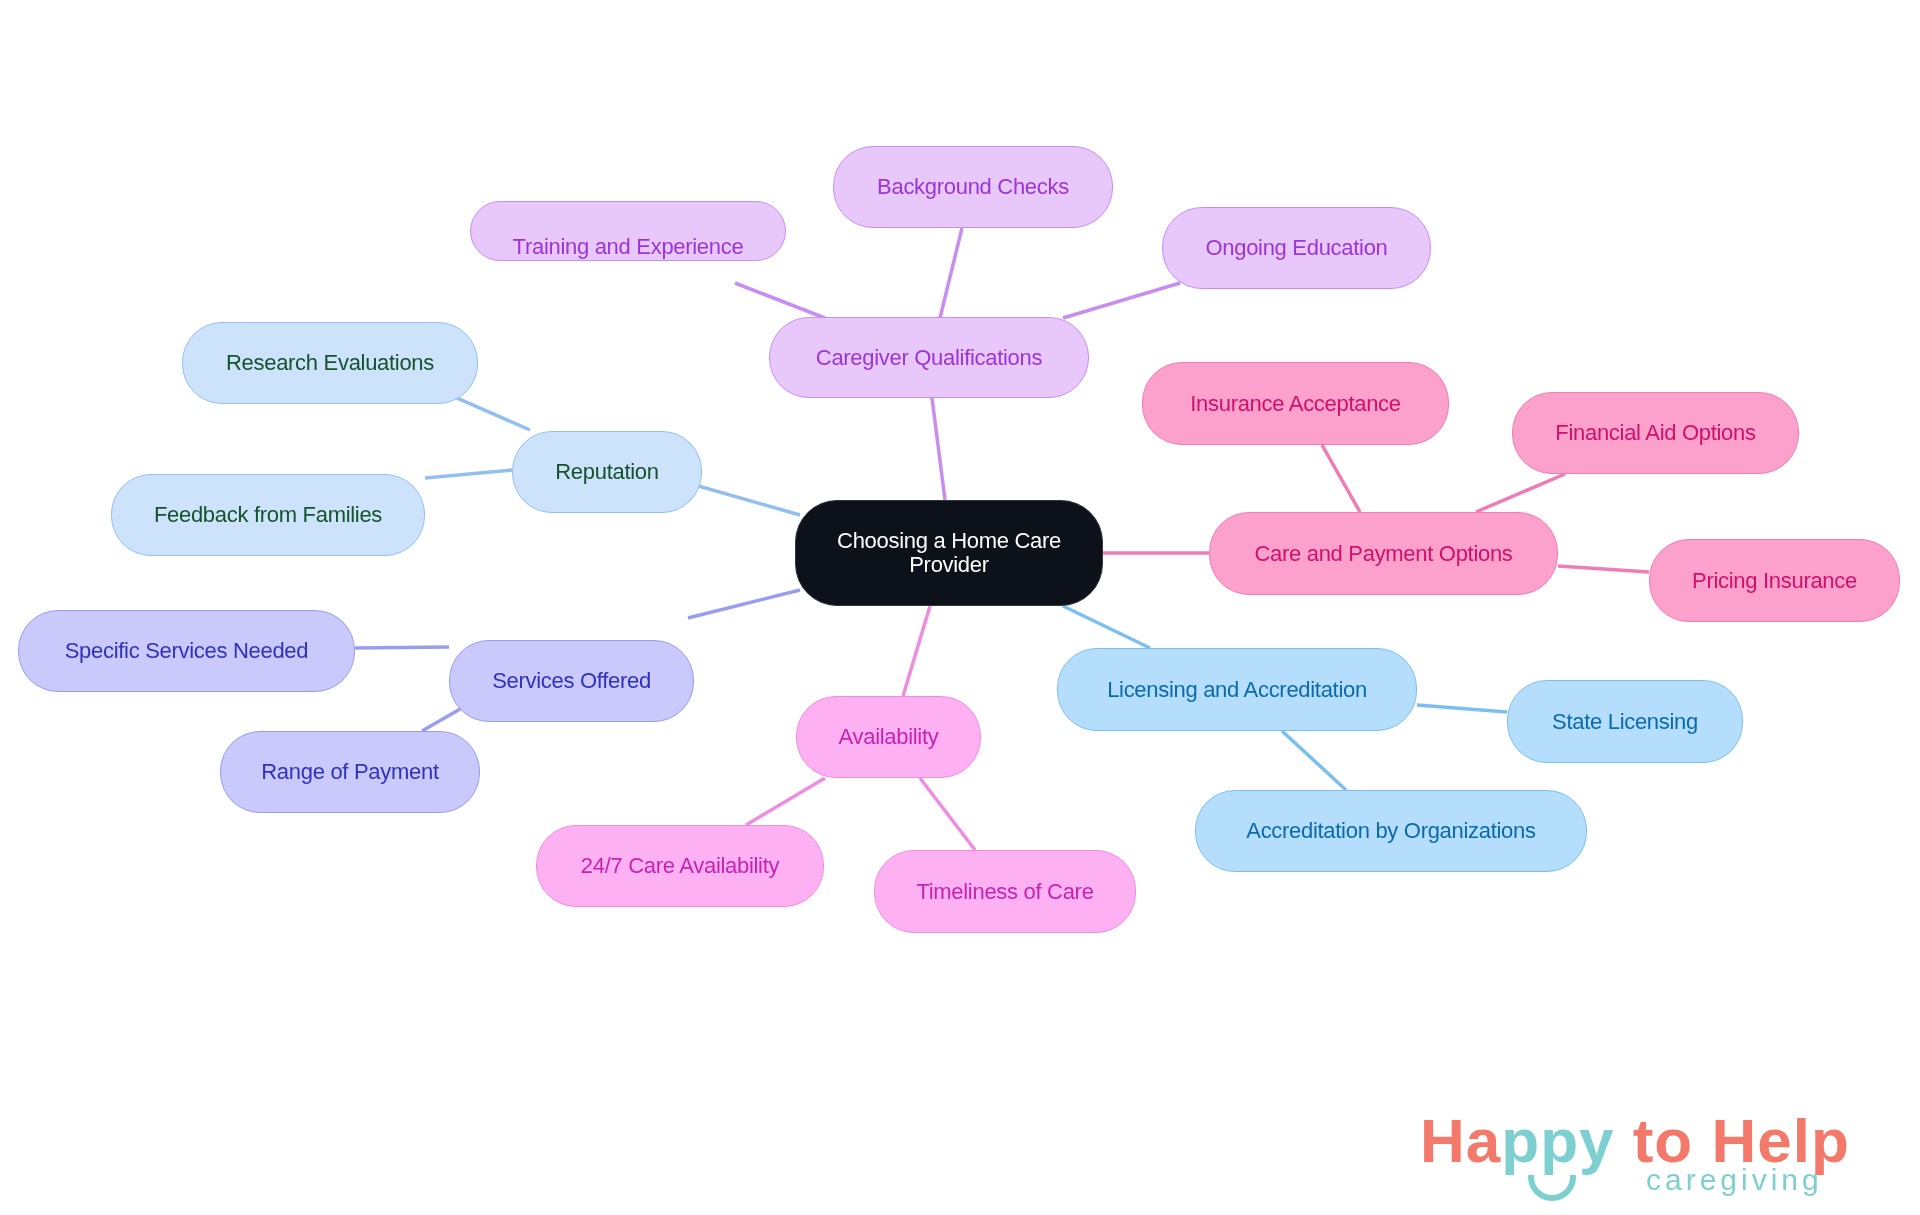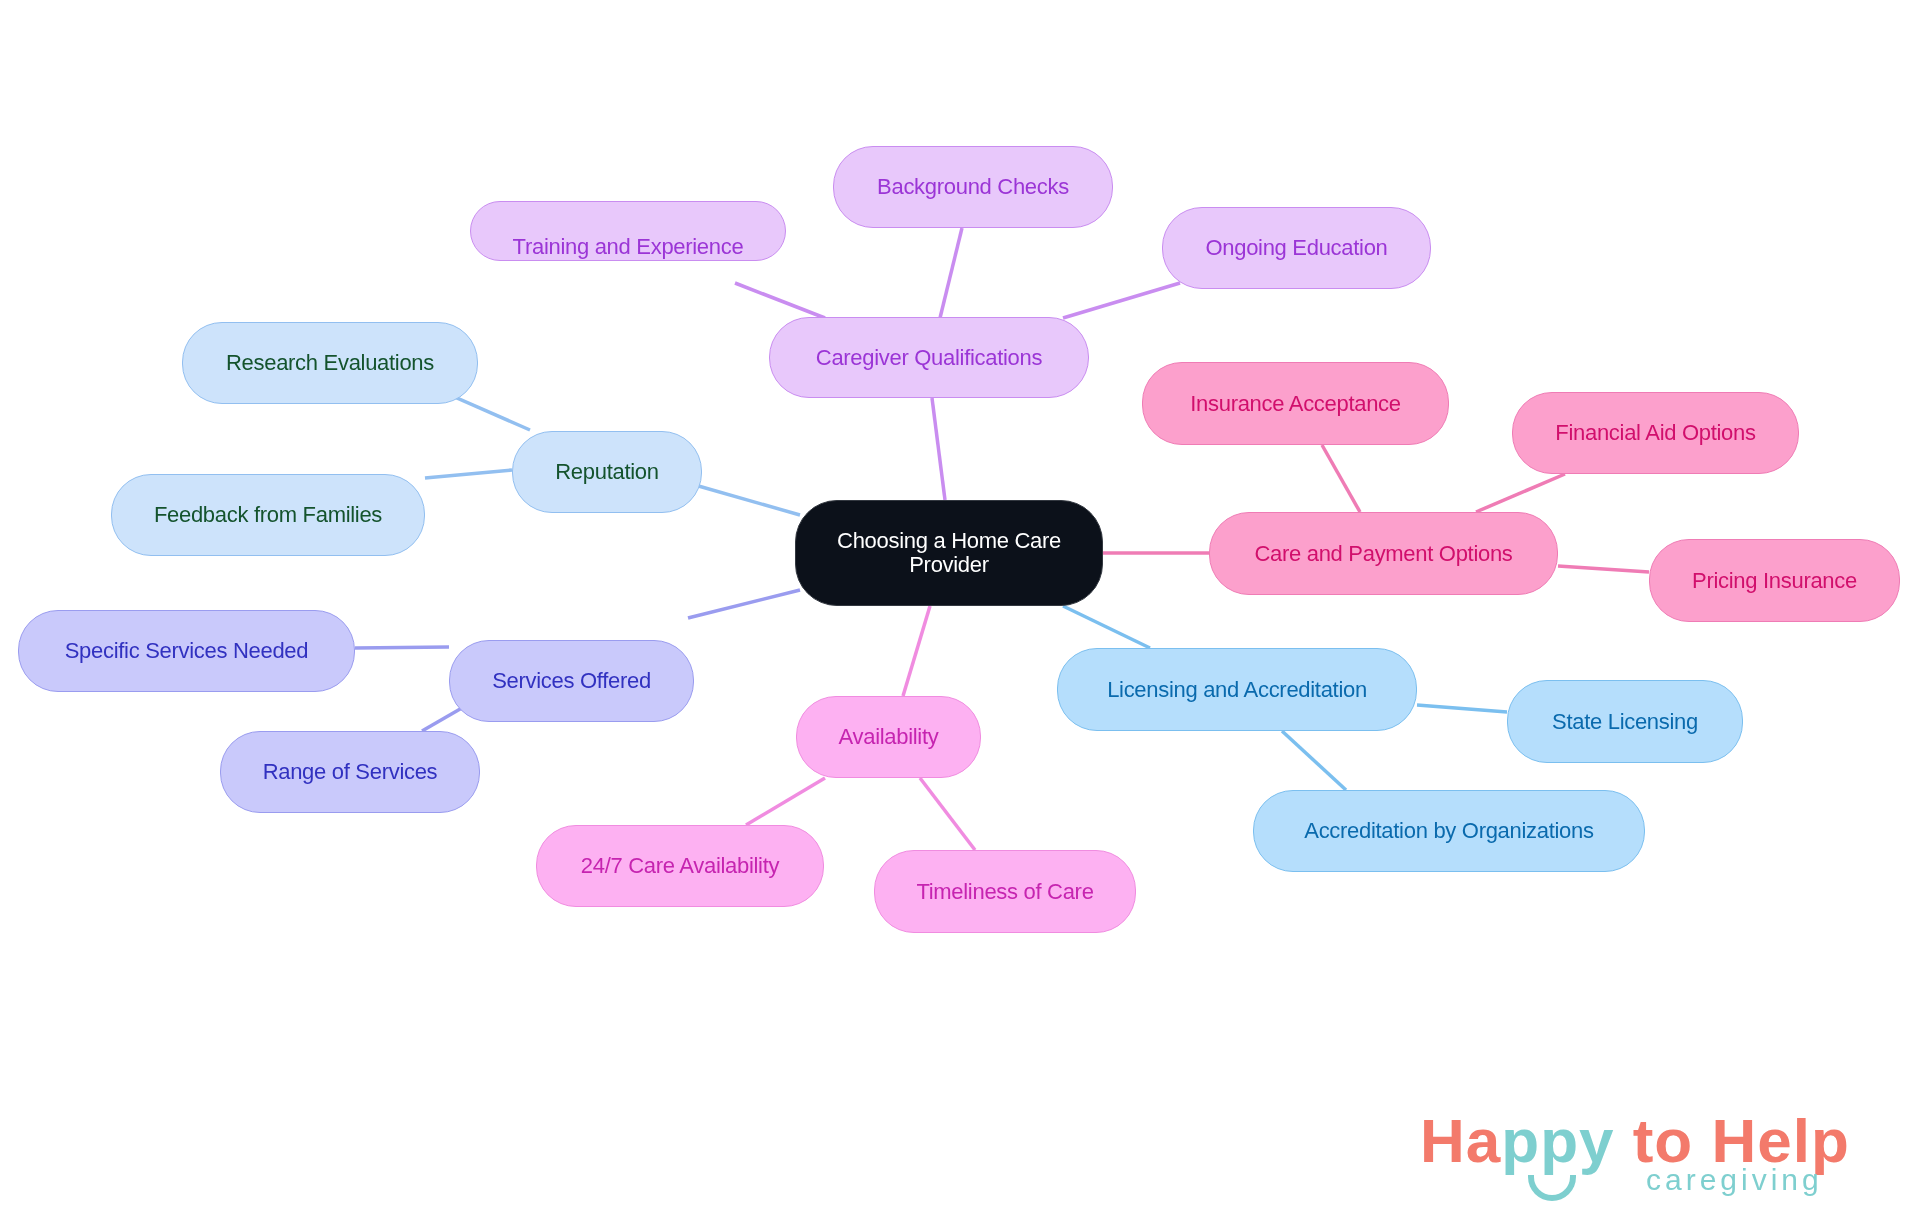--- a/index.html
+++ b/index.html
@@ -87,40 +87,40 @@
   <span>Feedback from Families</span>
 </div>
 
 <div class="node indigo" style="left:449px;top:604px;width:245px;height:82px;margin-top:36px;">
   <span>Services Offered</span>
 </div>
 <div class="node indigo" style="left:18px;top:610px;width:337px;height:82px;">
   <span>Specific Services Needed</span>
 </div>
 <div class="node indigo" style="left:220px;top:731px;width:260px;height:82px;">
-  <span>Range of Services</span>
+  <span>Range of Payment</span>
 </div>
 
 <div class="node pink" style="left:796px;top:696px;width:185px;height:82px;">
   <span>Availability</span>
 </div>
 <div class="node pink" style="left:536px;top:825px;width:288px;height:82px;">
   <span>24/7 Care Availability</span>
 </div>
 <div class="node pink" style="left:874px;top:850px;width:262px;height:83px;">
   <span>Timeliness of Care</span>
 </div>
 
 <div class="node sky" style="left:1057px;top:648px;width:360px;height:83px;">
   <span>Licensing and Accreditation</span>
 </div>
 <div class="node sky" style="left:1507px;top:680px;width:236px;height:83px;">
   <span>State Licensing</span>
 </div>
-<div class="node sky" style="left:1253px;top:790px;width:392px;height:82px;text-align:center;">
+<div class="node sky" style="left:1195px;top:790px;width:392px;height:82px;text-align:center;">
   <span>Accreditation by Organizations</span>
 </div>
 
 <div class="node rose" style="left:1209px;top:512px;width:349px;height:83px;">
   <span>Care and Payment Options</span>
 </div>
 <div class="node rose" style="left:1142px;top:362px;width:307px;height:83px;">
   <span>Insurance Acceptance</span>
 </div>
 <div class="node rose" style="left:1512px;top:392px;width:287px;height:82px;">

